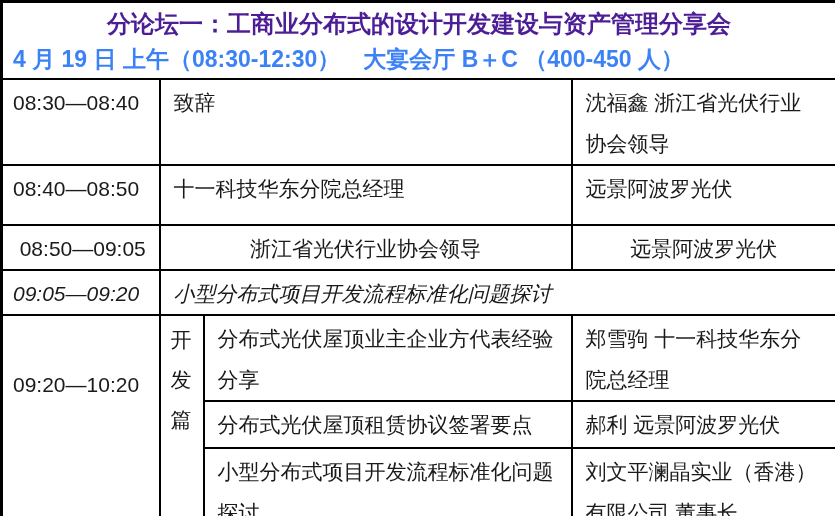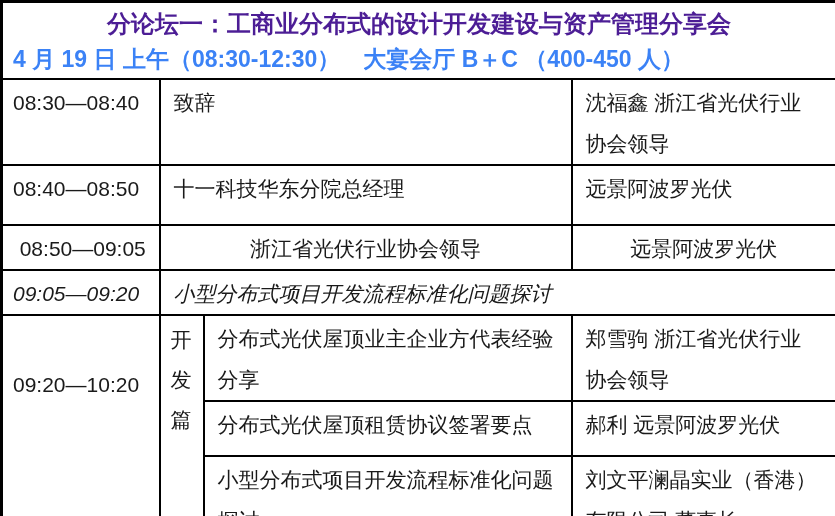--- a/index.html
+++ b/index.html
@@ -36,21 +36,21 @@
   td.time { padding: 2px 6px 0 10px; white-space: nowrap; }
   td.time-tall { padding-top: 48px; }
   td.section { padding: 4px 10px 0 10px; line-height: 40px; }
   
   tr.r-head  { height: 77px; }
   tr.r1 { height: 84px; }
   tr.r2 { height: 60px; }
   tr.r3 { height: 44px; text-align: center; }
   tr.r4 { height: 43px; font-style: italic; }
   tr.r5a { height: 83px; }
-  tr.r5b { height: 55px; }
+  tr.r5b { height: 47px; }
   tr.r5c { height: 85px; }
 </style>
 </head>
 <body>
 
 <div class="page">
   <table class="agenda">
     <colgroup>
       <col style="width:158px">
       <col style="width:44px">
@@ -86,21 +86,21 @@
 
     <tr class="r4">
       <td class="time">09:05—09:20</td>
       <td colspan="3">小型分布式项目开发流程标准化问题探讨</td>
     </tr>
 
     <tr class="r5a">
       <td class="time time-tall" rowspan="3">09:20—10:20</td>
       <td class="section" rowspan="3">开发篇</td>
       <td>分布式光伏屋顶业主企业方代表经验分享</td>
-      <td>郑雪驹 浙江省光伏行业协会领导</td>
+      <td>郑雪驹 十一科技华东分院总经理</td>
     </tr>
 
     <tr class="r5b">
       <td>分布式光伏屋顶租赁协议签署要点</td>
       <td>郝利 远景阿波罗光伏</td>
     </tr>
 
     <tr class="r5c">
       <td>小型分布式项目开发流程标准化问题探讨</td>
       <td>刘文平澜晶实业（香港）有限公司 董事长</td>

